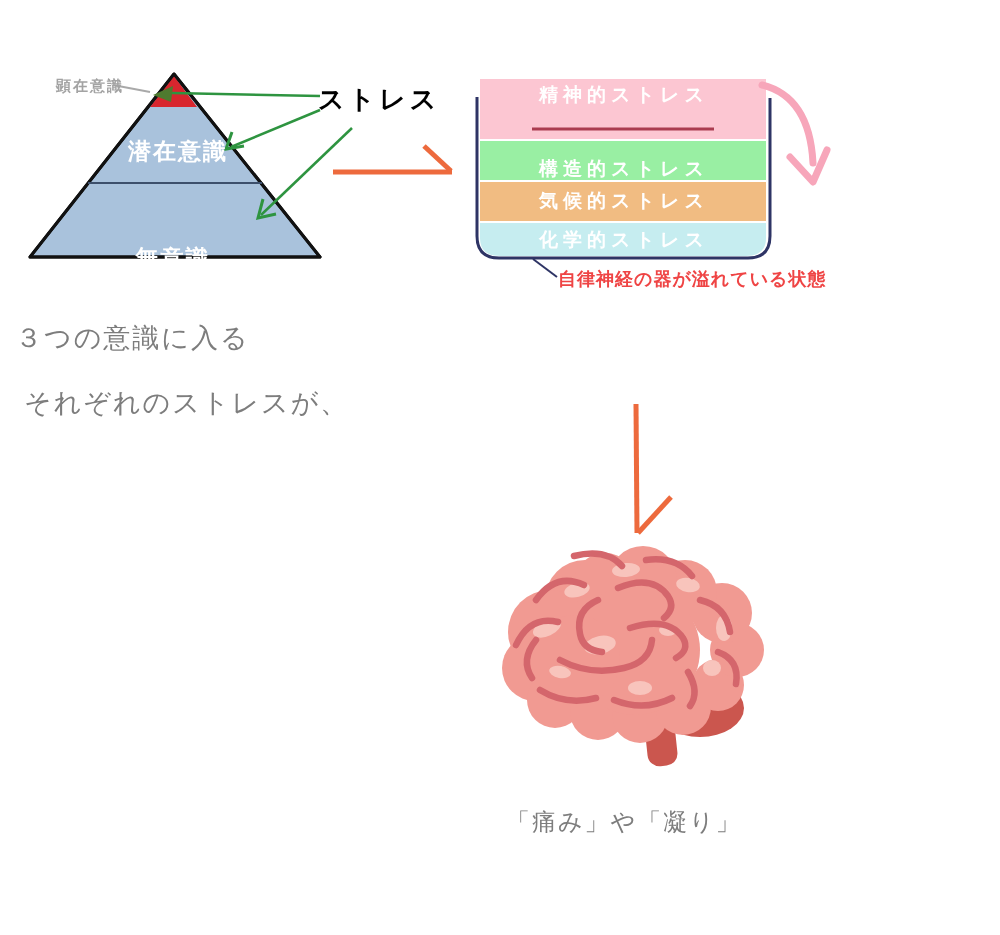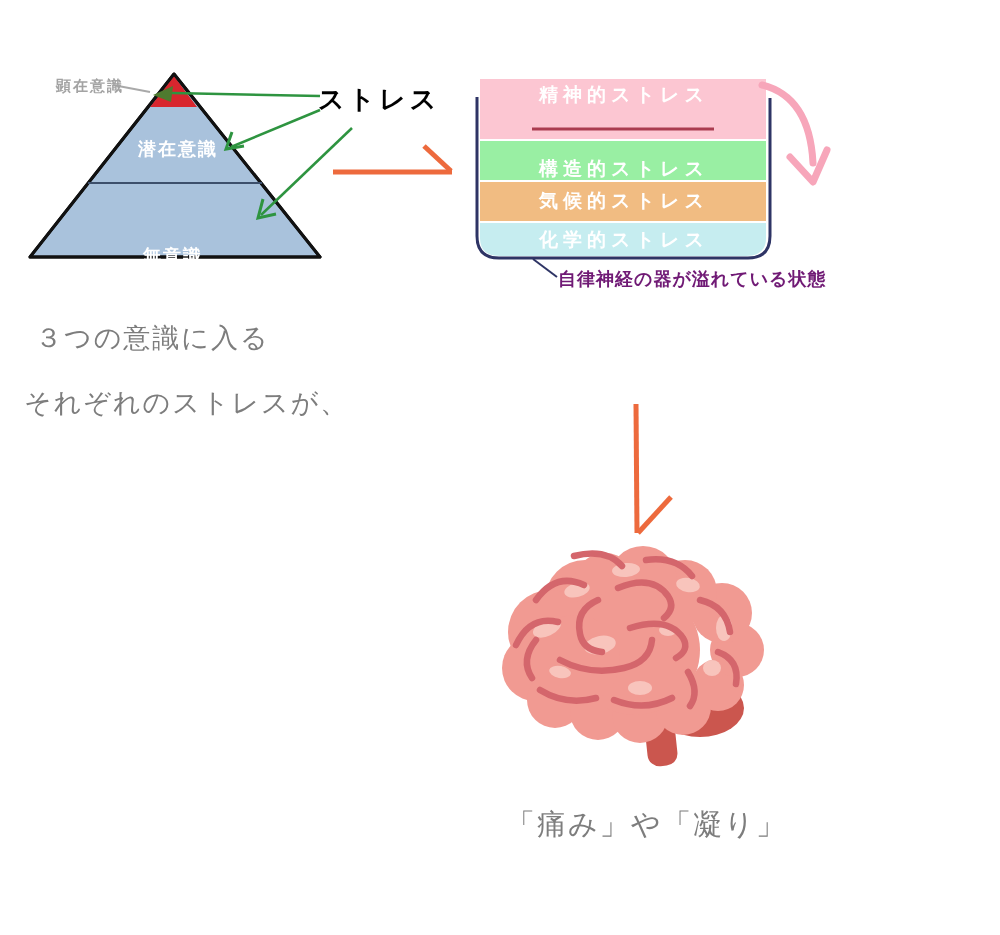--- a/index.html
+++ b/index.html
@@ -1,26 +1,26 @@
 <!DOCTYPE html>
 <html><head>
 <meta charset="utf-8">
 <style>
   html,body{margin:0;padding:0;background:#ffffff;}
   #page{position:relative;width:964px;height:935px;background:#ffffff;overflow:hidden;
         font-family:"Liberation Sans",sans-serif;}
   #gfx{position:absolute;left:0;top:0;z-index:0;}
   .lbl{position:absolute;z-index:2;white-space:nowrap;line-height:1;}
   .lbl-gray-small{font-size:15px;color:#a3a3a3;font-weight:bold;letter-spacing:2px;}
-  .lbl-white{color:#ffffff;font-weight:bold;font-size:18px;letter-spacing:2px;
+  .lbl-white{color:#ffffff;font-weight:bold;font-size:23px;letter-spacing:2px;
              transform:translateX(-50%);}
   .lbl-stress{color:#000000;font-weight:bold;font-size:26px;letter-spacing:4px;}
   .layer-lbl{color:#ffffff;font-weight:bold;font-size:19px;letter-spacing:5px;
              transform:translateX(-50%);}
-  .caption-navy{color:#701a75;font-weight:bold;font-size:18px;letter-spacing:1px;}
+  .caption-navy{color:#ef4444;font-weight:bold;font-size:18px;letter-spacing:1px;}
   .body-text{color:#7d7d7d;font-size:27px;letter-spacing:2px;
              font-family:"Liberation Serif",serif;}
 </style>
 </head>
 <body>
 
 <div id="page">
 
   <svg id="gfx" width="1000" height="935" viewBox="0 0 1000 935">
 
@@ -128,19 +128,19 @@
 
   <div class="lbl lbl-stress" style="left:318px;top:86px;">ストレス</div>
 
   <div class="lbl layer-lbl" style="left:624px;top:85px;">精神的ストレス</div>
   <div class="lbl layer-lbl" style="left:624px;top:159px;">構造的ストレス</div>
   <div class="lbl layer-lbl" style="left:624px;top:191px;">気候的ストレス</div>
   <div class="lbl layer-lbl" style="left:624px;top:230px;">化学的ストレス</div>
 
   <div class="lbl caption-navy" style="left:558px;top:270px;">自律神経の器が溢れている状態</div>
 
-  <div class="lbl body-text" style="left:35px;top:325px;font-family:Liberation Serif, serif;">３つの意識に入る</div>
+  <div class="lbl body-text" style="left:15px;top:325px;font-family:Liberation Serif, serif;">３つの意識に入る</div>
   <div class="lbl body-text" style="left:24px;top:390px;text-align:right;">それぞれのストレスが、</div>
 
 
-  <div class="lbl body-text" style="left:506px;top:810px;font-size:29px;">「痛み」や「凝り」</div>
+  <div class="lbl body-text" style="left:506px;top:810px;font-size:24px;">「痛み」や「凝り」</div>
 
 </div>
 
 </body></html>

